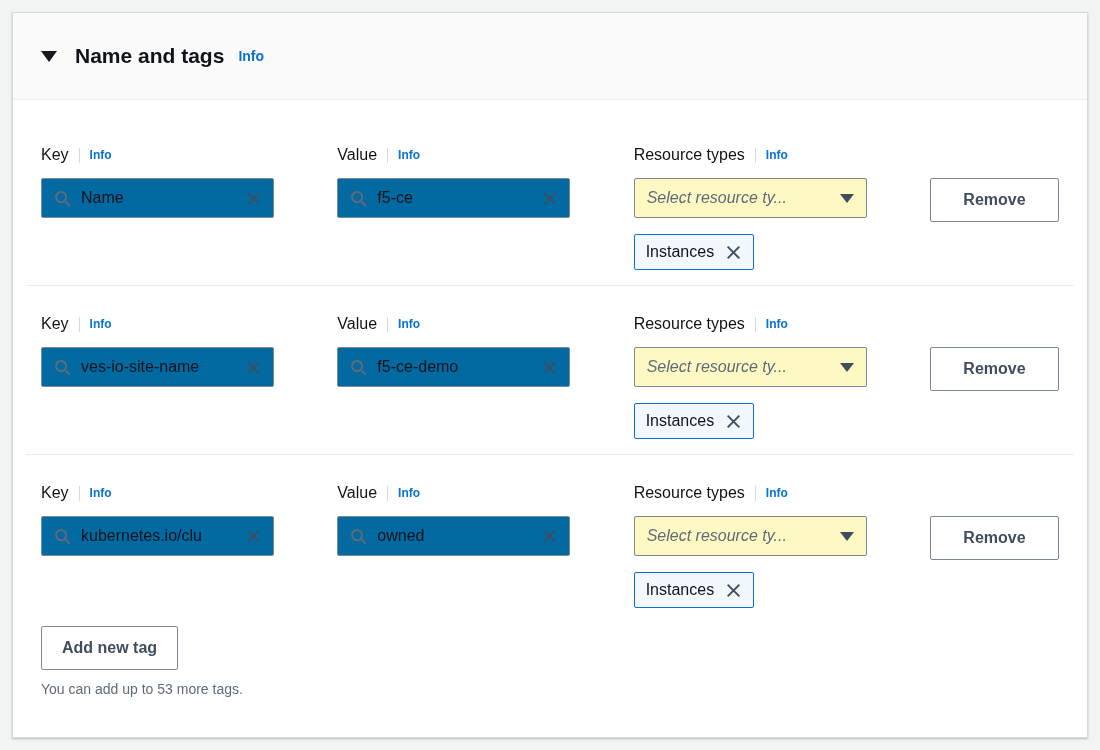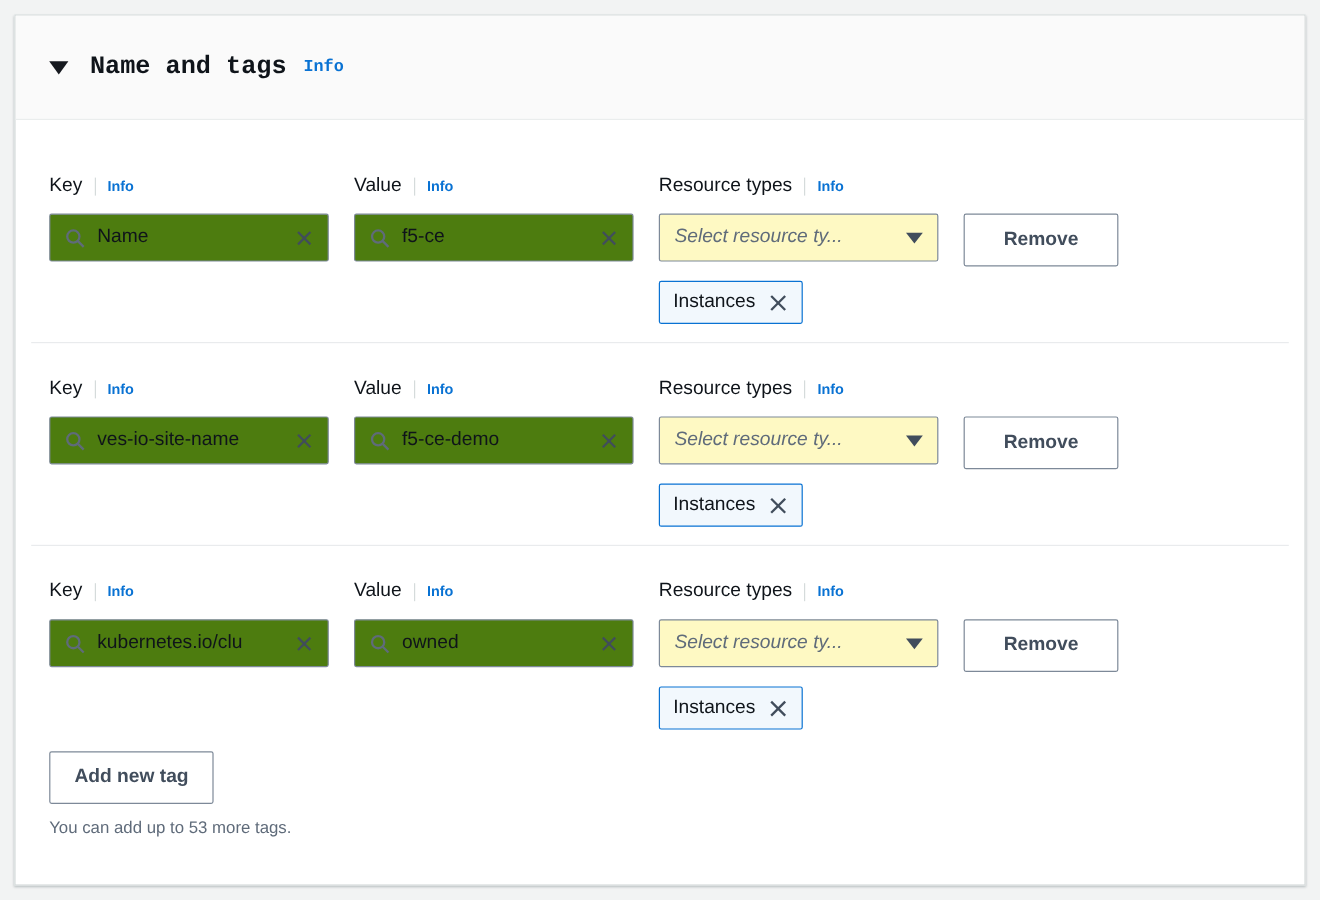--- a/index.html
+++ b/index.html
@@ -19,21 +19,20 @@
     box-shadow: 0 1px 2px 0 rgba(0,28,36,.25);
     overflow: hidden;
   }
   .card-header {
     height: 87px;
     display: flex;
     align-items: center;
     padding: 0 28px;
     background: #fafafa;
     border-bottom: 1px solid #eaeded;
-    font-family: Liberation Mono, monospace;
   }
   .caret-down-header {
     width: 0; height: 0;
     border-left: 8px solid transparent;
     border-right: 8px solid transparent;
     border-top: 11px solid #16191f;
     margin-right: 18px;
     cursor: pointer;
   }
   .panel-title {
@@ -44,22 +43,23 @@
   .panel-info {
     margin-left: 14px;
     color: #0972d3;
     font-weight: 700;
     font-size: 14px;
     cursor: pointer;
   }
   .content { padding: 44px 28px 0 28px; }
   .tag-row {
     display: flex;
-    column-gap: 21px;
+    column-gap: 38px;
     align-items: flex-start;
+    justify-content: space-between;
   }
   .col-key, .col-value, .col-resource { width: 233px; }
   .col-remove { width: 129px; }
   .field-label {
     display: flex;
     align-items: center;
     height: 22px;
     margin-bottom: 12px;
     font-size: 16px;
     color: #0f141a;
@@ -75,21 +75,21 @@
     font-weight: 700;
     font-size: 12px;
     cursor: pointer;
   }
   .search-input {
     display: flex;
     align-items: center;
     height: 40px;
     border: 1px solid #7d8998;
     border-radius: 2px;
-    background: #4d7c0f;
+    background: #0369a1;
     padding: 0 12px;
     gap: 10px;
   }
   .search-input input {
     border: none; outline: none;
     flex: 1; min-width: 0;
     padding: 0;
     font-size: 16px;
     color: #0f141a;
     font-family: inherit;

